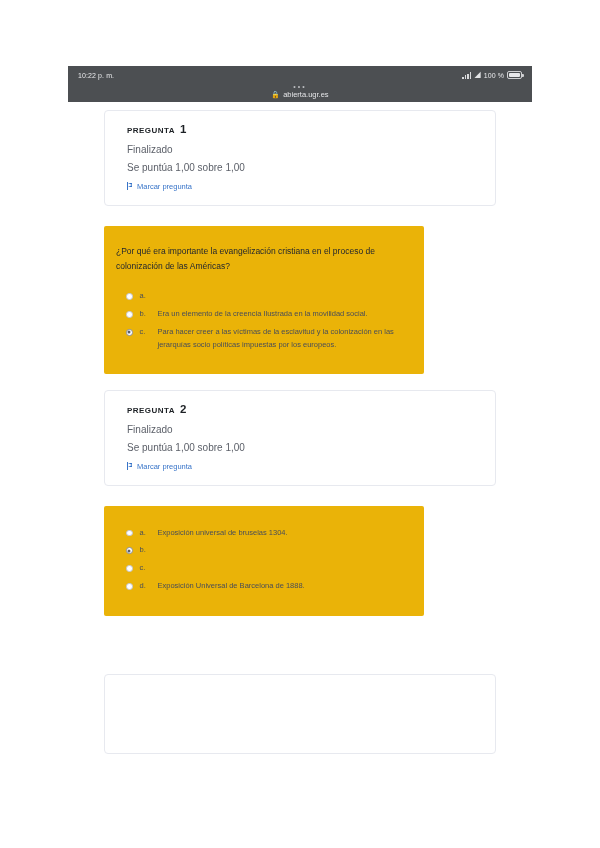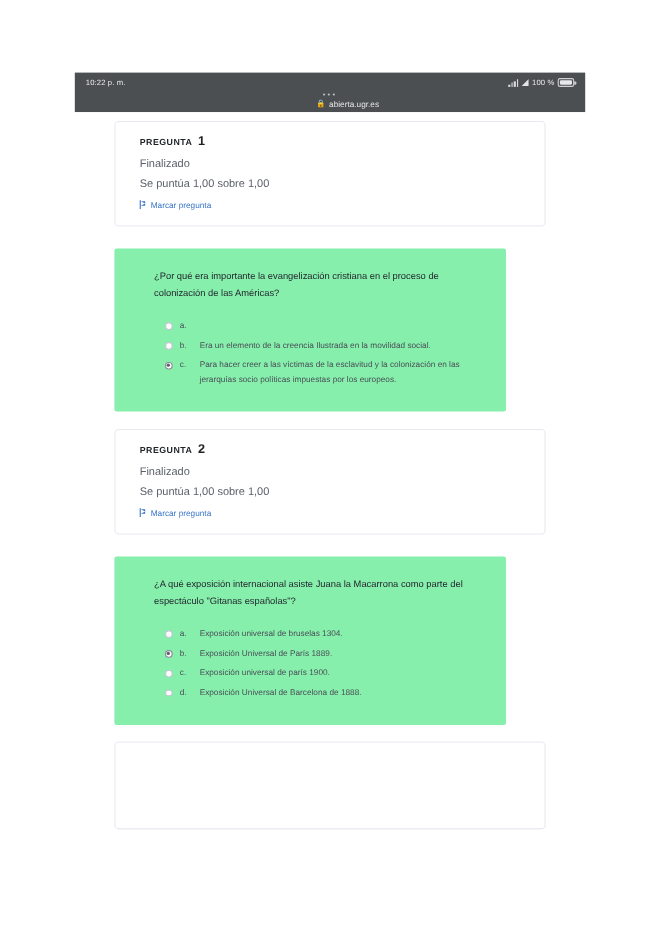--- a/index.html
+++ b/index.html
@@ -100,21 +100,21 @@
     top: 17px;
     width: 100%;
     text-align: center;
     color: #b9bbbe;
     font-size: 7px;
     letter-spacing: 2px;
     line-height: 7px;
   }
   .urlbar {
     position: absolute;
-    left: 16px;
+    left: 0;
     top: 24px;
     width: 100%;
     display: flex;
     align-items: center;
     justify-content: center;
     gap: 3px;
     color: #e4e5e7;
     font-size: 7.5px;
   }
   .lock-icon { font-size: 7px; line-height: 1; color: #d5d6d8; }
@@ -192,25 +192,25 @@
     width: 0; height: 0;
     border-left: 4px solid transparent;
     border-top: 2px solid #3874c8;
     border-bottom: 2px solid #3874c8;
     border-right: 0;
   }
 
   .qbody {
     position: absolute;
     left: 36px;
-    width: 356px;
-    background: #86efac;
+    width: 320px;
+    background: #eab308;
     border-radius: 2px;
     box-sizing: border-box;
-    padding: 18px 24px 20px 36px;
+    padding: 18px 24px 20px 12px;
   }
   .qtext {
     font-size: 8.5px;
     line-height: 1.75;
     color: #23272e;
     margin: 0 0 14px 0;
   }
   .options { margin: 0; padding: 0; list-style: none; }
   .option {
     display: flex;
@@ -329,36 +329,33 @@
       </div>
       <div class="q-state">Finalizado</div>
       <div class="q-score">Se puntúa 1,00 sobre 1,00</div>
       <div class="q-flag">
         <span class="flag-icon"></span>
         <span>Marcar pregunta</span>
       </div>
     </div>
 
     <div class="qbody" style="top:404px;">
-      <p class="qtext">¿A qué exposición internacional asiste Juana la Macarrona como parte del espectáculo "Gitanas españolas"?</p>
       <ul class="options">
         <li class="option">
           <span class="radio"></span>
           <span class="opt-letter">a.</span>
           <span class="opt-text">Exposición universal de bruselas 1304.</span>
         </li>
         <li class="option">
           <span class="radio selected"></span>
           <span class="opt-letter">b.</span>
-          <span class="opt-text">Exposición Universal de París 1889.</span>
         </li>
         <li class="option">
           <span class="radio"></span>
           <span class="opt-letter">c.</span>
-          <span class="opt-text">Exposición universal de parís 1900.</span>
         </li>
         <li class="option">
           <span class="radio"></span>
           <span class="opt-letter">d.</span>
           <span class="opt-text">Exposición Universal de Barcelona de 1888.</span>
         </li>
       </ul>
     </div>
 
     <div class="card" style="top:572px; height:80px;"></div>

